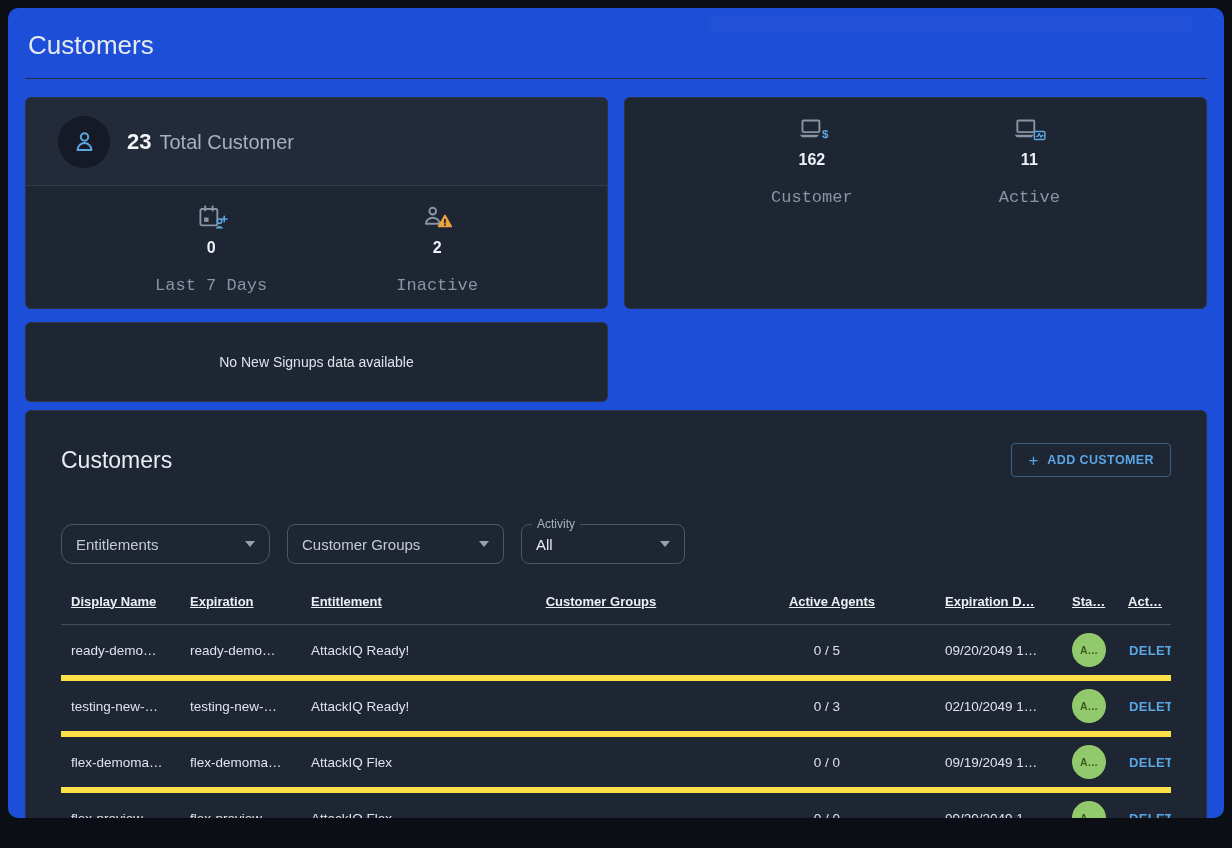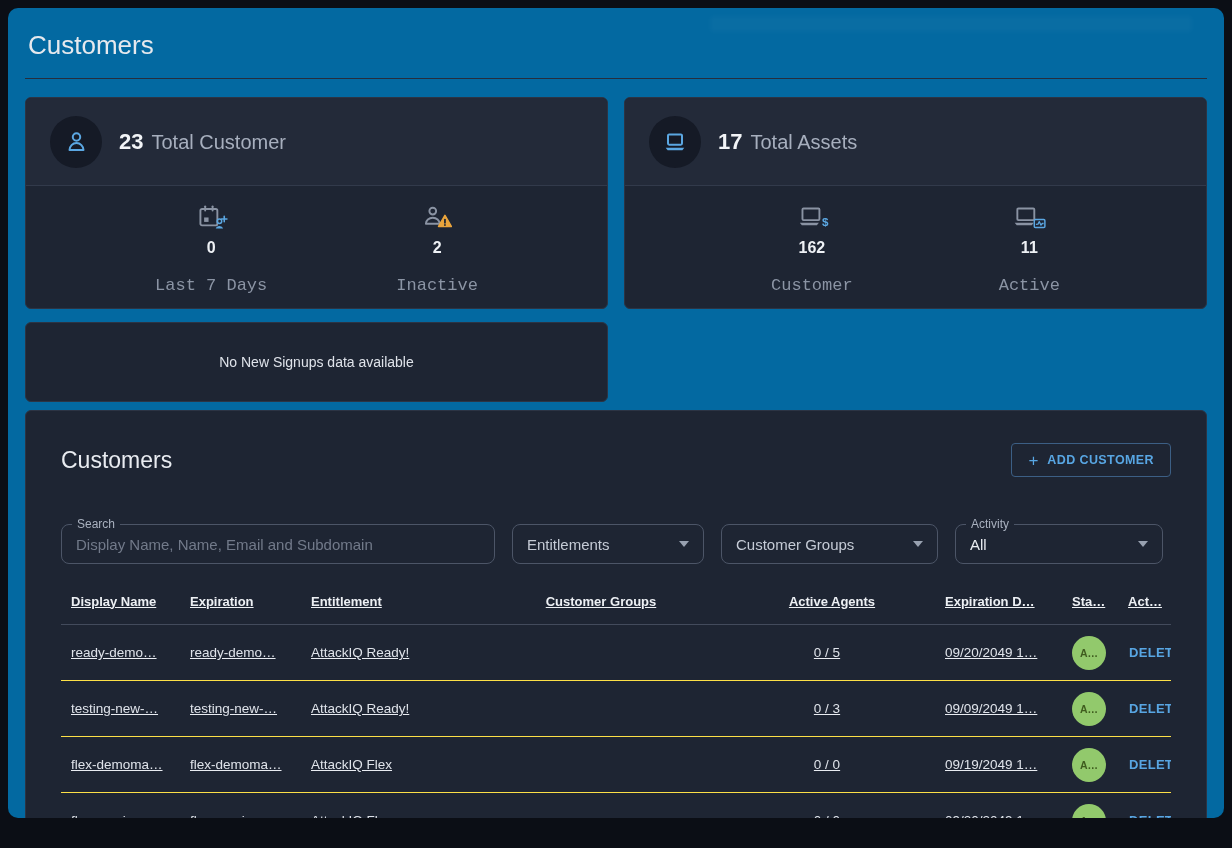--- a/index.html
+++ b/index.html
@@ -6,38 +6,38 @@
   html,body { width:1232px; height:848px; }
   body {
     background:#0b0e15;
     font-family:"Liberation Sans", sans-serif;
     position:relative;
     overflow:hidden;
     color:#e9ecf2;
   }
   .surface {
     position:absolute; left:8px; top:8px; width:1216px; height:810px;
-    background:#0369a1; border-radius:10px; overflow:hidden;
+    background:#1d4ed8; border-radius:10px; overflow:hidden;
   }
   .artifact-bar {
     position:absolute; left:702px; top:8px; width:482px; height:16px;
     background:rgba(255,255,255,0.028); border-radius:3px; filter:blur(2px);
   }
   .page-title { position:absolute; left:20px; top:22px; font-size:26px; font-weight:400; color:#e6e9ee; }
   .top-divider { position:absolute; left:17px; right:17px; top:70px; height:1px; background:#262e3d; }
 
   
   .cards-row { position:absolute; left:17px; top:89px; width:1182px; display:flex; gap:16px; }
   .stat-card {
     width:583px; height:212px; background:#1e2533;
     border:1px solid #2c3444; border-radius:6px; overflow:hidden;
   }
   .stat-card-header {
     height:88px; background:#232a39; border-bottom:1px solid #323a4b;
-    display:flex; align-items:center; padding-left:24px;
+    display:flex; align-items:center; padding-left:32px;
   }
   .avatar-circle {
     width:52px; height:52px; border-radius:50%; background:#151a26;
     display:flex; align-items:center; justify-content:center; flex:0 0 52px;
   }
   .headline { display:flex; align-items:baseline; gap:8px; margin-left:17px; }
   .headline .total { font-size:22px; font-weight:700; color:#f2f4f7; }
   .headline .label { font-size:20px; font-weight:400; color:#a7afbe; }
   .stat-card-body { height:122px; display:flex; justify-content:space-evenly; align-items:center; }
   .mini-stat { display:flex; flex-direction:column; align-items:center; text-align:center; }
@@ -77,41 +77,41 @@
     position:absolute; top:-8px; left:10px; background:#1e2533; padding:0 5px;
     font-size:12px; color:#a9b1bf; line-height:14px;
   }
   .search-field { width:434px; }
   .search-field input {
     width:100%; height:100%; background:transparent; border:none; outline:none;
     padding:0 14px; font-size:15px; color:#e9ecf2; font-family:"Liberation Sans", sans-serif;
   }
   .search-field input::placeholder { color:#727a8a; opacity:1; }
   .select-field { display:flex; align-items:center; justify-content:space-between; padding:0 14px; cursor:pointer; }
-  .select-ent { width:192px; }
+  .select-ent { width:209px;border-radius:12px; }
   .select-cg { width:217px; }
-  .select-act { width:208px; }
+  .select-act { width:164px; }
   .select-field .sel-label { font-size:15px; color:#c5cbd6; }
   .select-field .sel-value { font-size:15px; color:#e9ecf1; }
   .chevron {
     width:0; height:0; border-left:5px solid transparent; border-right:5px solid transparent;
     border-top:6px solid #98a1b0;
   }
 
   
   .grid-row {
     display:grid;
     grid-template-columns:119px 121px 172px 246px 216px 127px 57px 1fr;
     align-items:center;
   }
   .table-header { margin-top:14px; height:47px; border-bottom:1px solid #434b5c; }
   .th { font-size:13px; font-weight:700; color:#edf0f4; padding-left:10px; white-space:nowrap; overflow:hidden;text-decoration:underline; }
   .c3, .c4 { text-align:center; }
   .c7 { padding-left:0; text-align:center; }
-  .trow { height:56px; border-bottom:1px solid #fde047;text-decoration:underline; }
+  .trow { height:56px; border-bottom:6px solid #fde047; }
   .td { font-size:13.5px; color:#dfe3ea; padding-left:10px; white-space:nowrap; overflow:hidden; }
   .td.c3, .td.c4 { padding-left:0; }
   .status-badge {
     display:inline-flex; align-items:center; justify-content:center;
     width:34px; height:34px; border-radius:50%; background:#92c96c;
     color:#3f5c1e; font-size:10.5px; font-weight:700; white-space:nowrap;
   }
   .delete-btn {
     background:none; border:none; cursor:pointer; color:#58a6e3;
     font-size:13px; font-weight:700; letter-spacing:0.3px;
@@ -172,34 +172,20 @@
               <circle cx="24.5" cy="22.6" r="0.9" fill="#1e2533"></circle>
             </svg>
           </span>
           <span class="value">2</span>
           <span class="mlabel">Inactive</span>
         </div>
       </div>
     </div>
 
     <div class="stat-card">
-      <div class="stat-card-header">
-        <div class="avatar-circle">
-          <span>
-            <svg viewBox="0 0 24 24" width="28" height="28">
-              <rect x="6" y="5.5" width="12" height="8.8" rx="1" fill="none" stroke="#5ba7e2" stroke-width="1.7"></rect>
-              <path d="M4 17h16l-1.7 2H5.7z" fill="#5ba7e2"></path>
-            </svg>
-          </span>
-        </div>
-        <div class="headline">
-          <span class="total">17</span>
-          <span class="label">Total Assets</span>
-        </div>
-      </div>
       <div class="stat-card-body">
         <div class="mini-stat">
           <span class="icon">
             <svg viewBox="0 0 34 32" width="36" height="34">
               <rect x="8" y="7" width="16" height="11" rx="1" fill="none" stroke="#8a93a3" stroke-width="1.8"></rect>
               <path d="M5.5 20.5h18l-1.9 2.3H7.4z" fill="#8a93a3"></path>
               <text x="26.5" y="24" font-size="11" font-weight="bold" fill="#5ba7e2" font-family="Liberation Sans, sans-serif">$</text>
             </svg>
           </span>
           <span class="value">162</span>
@@ -226,24 +212,20 @@
   <div class="table-card">
     <div class="section-head">
       <span class="section-title">Customers</span>
       <button class="add-btn">
         <span class="plus">+</span>
         <span class="btn-label">ADD CUSTOMER</span>
       </button>
     </div>
 
     <div class="filters">
-      <div class="field search-field">
-        <span class="notch-label">Search</span>
-        <input type="text" placeholder="Display Name, Name, Email and Subdomain" style="">
-      </div>
       <div class="field select-field select-ent">
         <span class="sel-label">Entitlements</span>
         <span class="chevron"></span>
       </div>
       <div class="field select-field select-cg">
         <span class="sel-label">Customer Groups</span>
         <span class="chevron"></span>
       </div>
       <div class="field select-field select-act">
         <span class="notch-label">Activity</span>
@@ -277,21 +259,21 @@
       <button class="delete-btn">DELETE</button>
     </div>
   </div>
 
   <div class="grid-row trow">
     <div class="td c0">testing-new-…</div>
     <div class="td c1">testing-new-…</div>
     <div class="td c2">AttackIQ Ready!</div>
     <div class="td c3"></div>
     <div class="td c4">0 / 3</div>
-    <div class="td c5">09/09/2049 1…</div>
+    <div class="td c5">02/10/2049 1…</div>
     <div class="td c6">
       <span class="status-badge">A…</span>
     </div>
     <div class="td c7">
       <button class="delete-btn">DELETE</button>
     </div>
   </div>
 
   <div class="grid-row trow">
     <div class="td c0">flex-demoma…</div>

